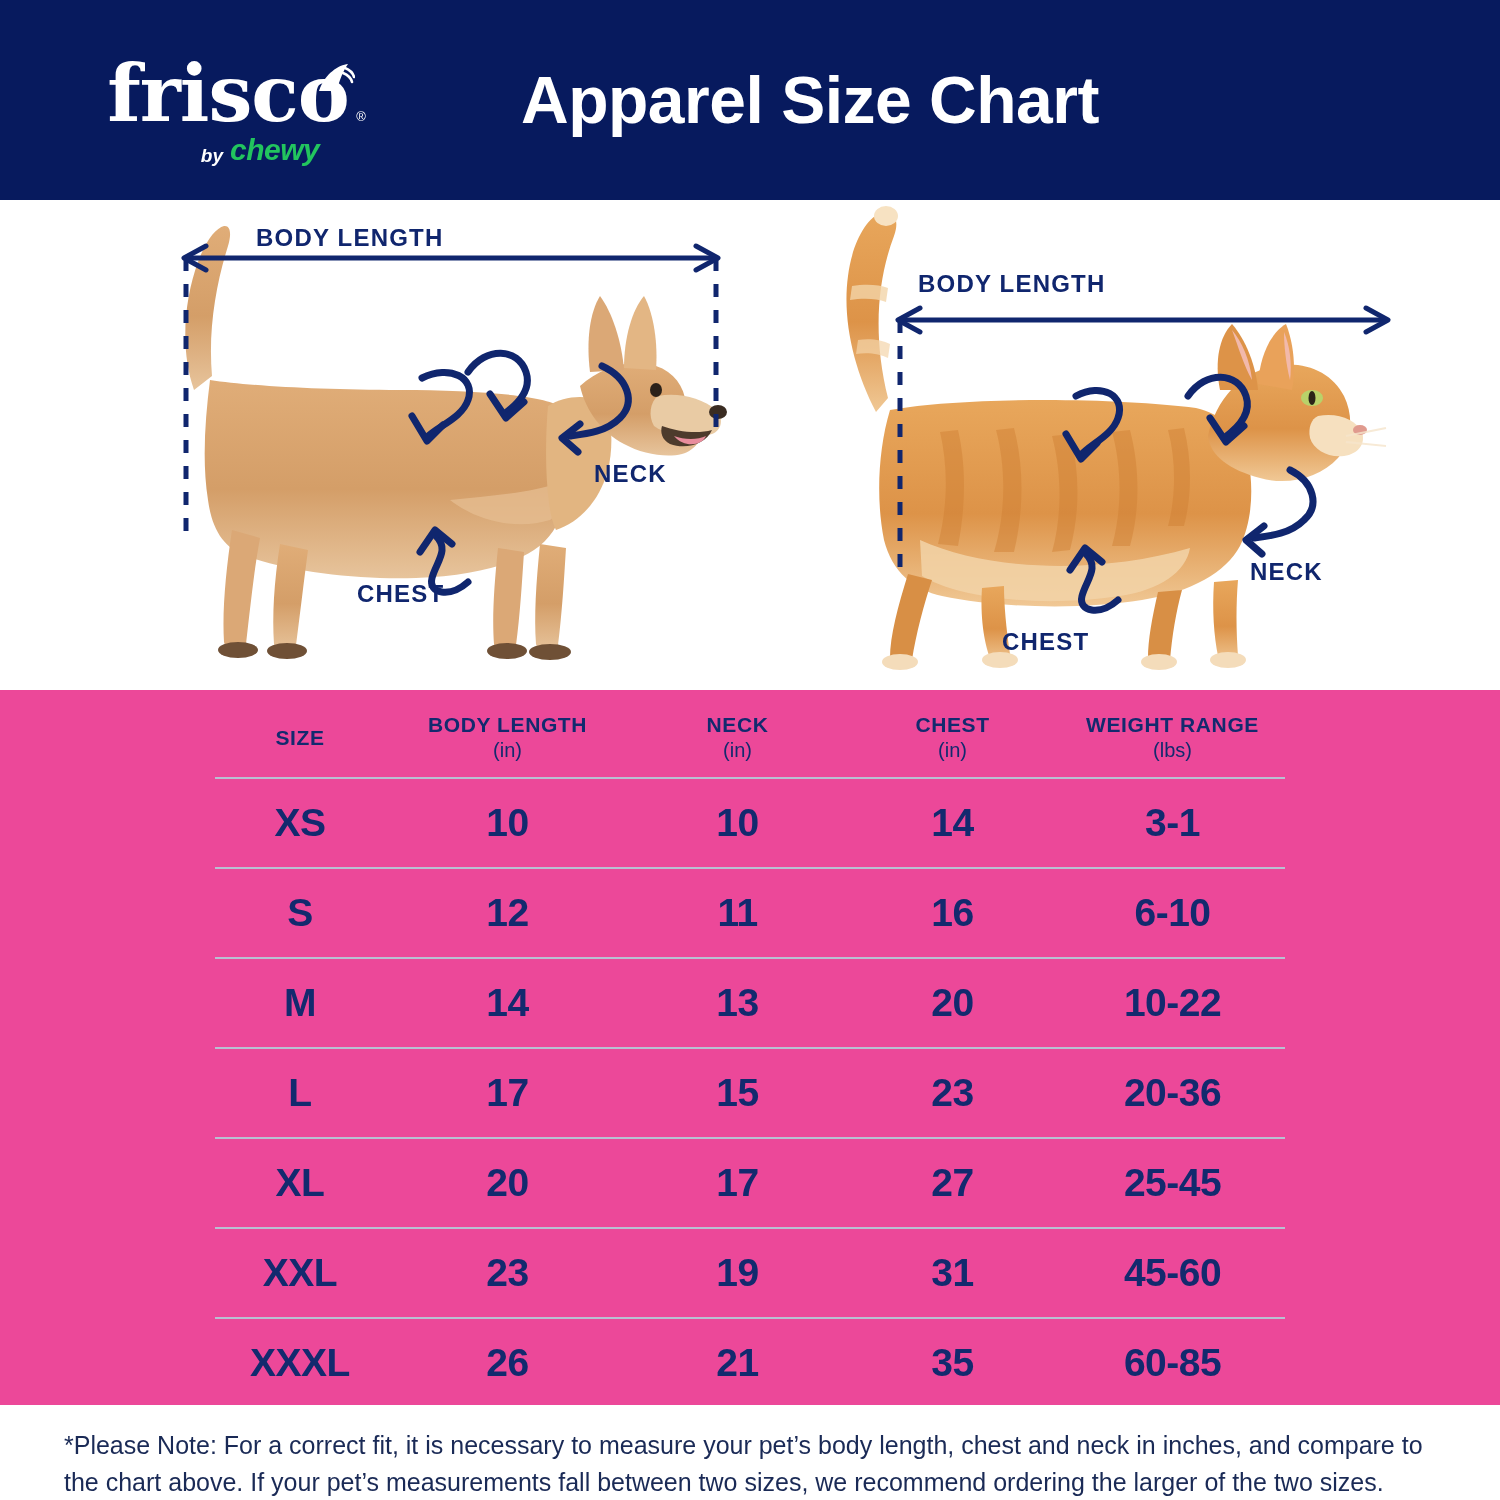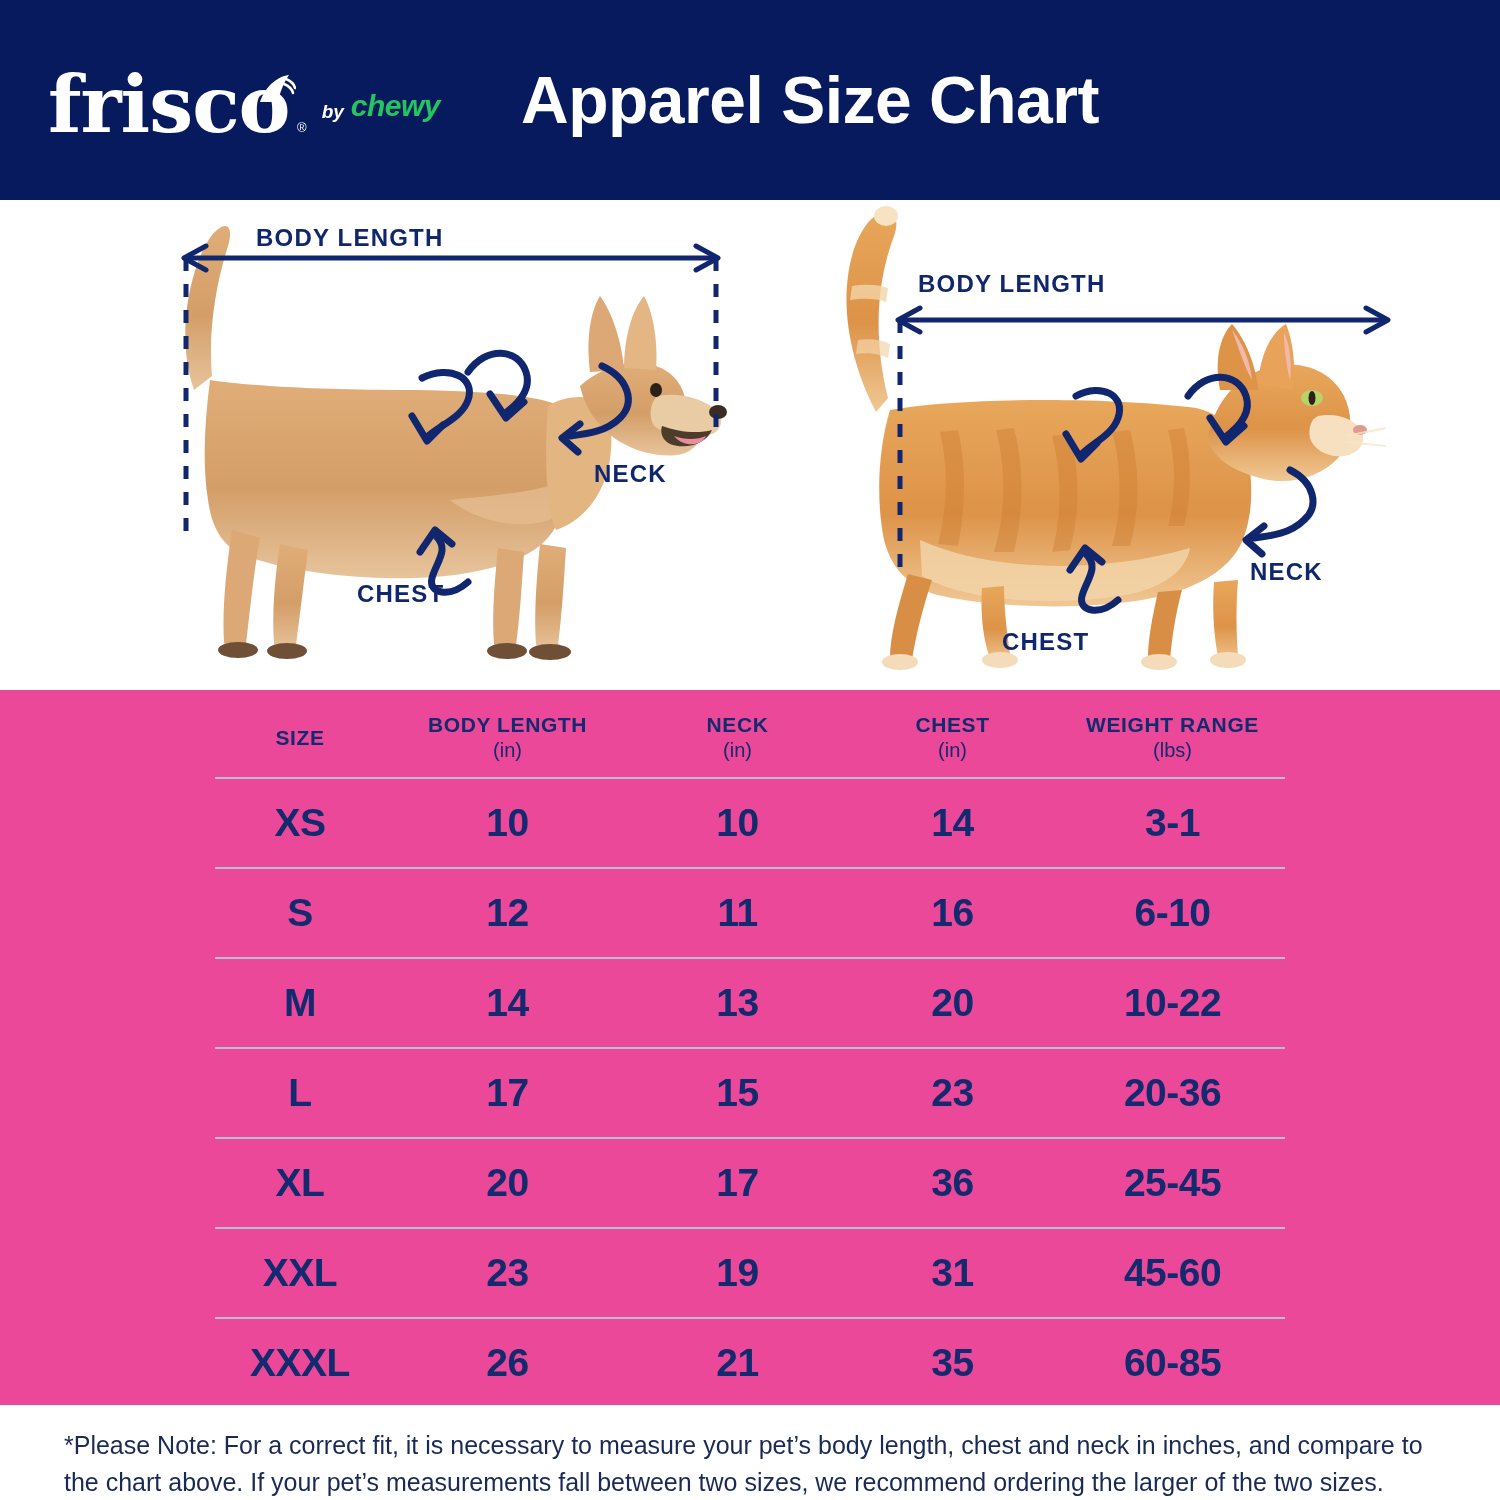--- a/index.html
+++ b/index.html
@@ -12,22 +12,22 @@
 
   .page { position: relative; width: 1500px; height: 1500px; background:#fff; }
 
   
   .header-band {
     position: absolute; left:0; top:0; width:1500px; height:200px;
     background:#071a5e;
     display:flex; align-items:center;
   }
   .logo-block {
-    position:absolute; left:78px; top:45px; width:300px; height:120px;
-    display:flex; flex-direction:row; align-items:center; justify-content:center;
+    position:absolute; left:78px; top:52px; width:300px; height:120px;
+    display:flex; flex-direction:column; align-items:center; justify-content:center;
   }
   .logo-word {
     position:relative;
     font-family:"DejaVu Serif", serif;
     font-size:78px; line-height:0.95; font-weight:700;
     color:#ffffff; letter-spacing:-1px;
   }
   .logo-tail {
     position:absolute; right:-6px; top:4px; width:40px; height:40px;
   }
@@ -380,21 +380,21 @@
           <td>L</td>
           <td>17</td>
           <td>15</td>
           <td>23</td>
           <td>20-36</td>
         </tr>
         <tr>
           <td>XL</td>
           <td>20</td>
           <td>17</td>
-          <td>36</td>
+          <td>27</td>
           <td>25-45</td>
         </tr>
         <tr>
           <td>XXL</td>
           <td>23</td>
           <td>19</td>
           <td>31</td>
           <td>45-60</td>
         </tr>
         <tr>

